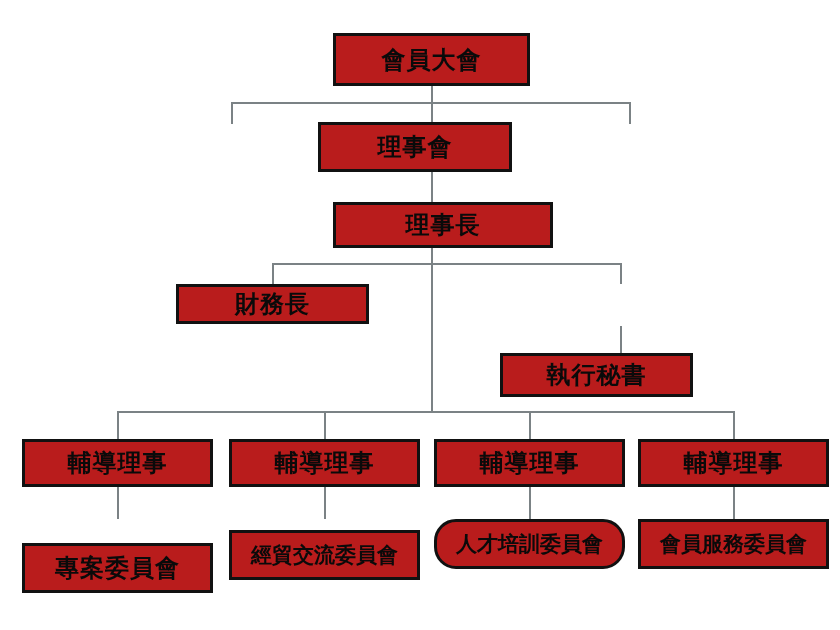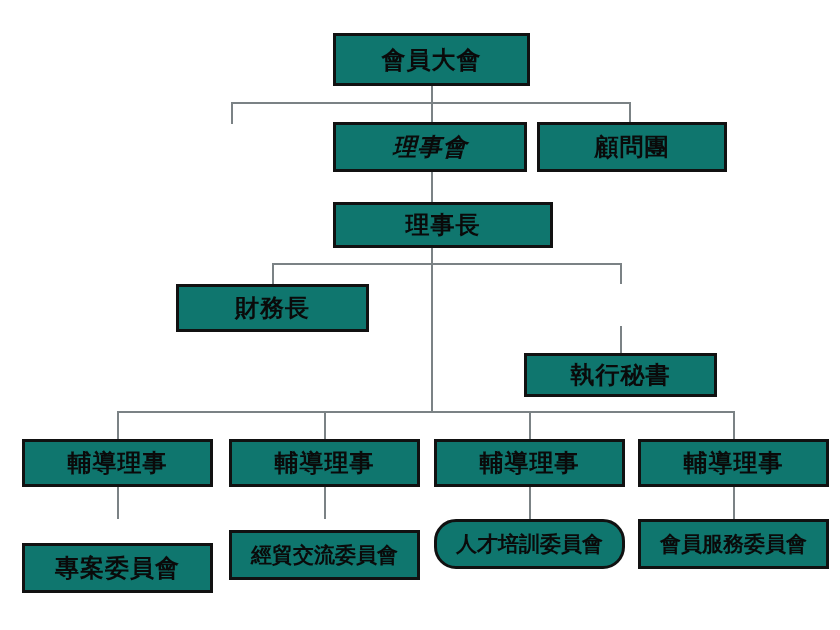--- a/index.html
+++ b/index.html
@@ -12,21 +12,21 @@
     width: 840px;
     height: 630px;
     background: #ffffff;
     font-family: "DejaVu Sans", "Liberation Sans", sans-serif;
     overflow: hidden;
   }
   .node {
     position: absolute;
     box-sizing: border-box;
     border: 3px solid #111111;
-    background: #0f766e;
+    background: #b91c1c;
     display: flex;
     align-items: center;
     justify-content: center;
     z-index: 3;
   }
   .node-label {
     font-size: 24px;
     font-weight: 700;
     color: #0a0a0a;
     letter-spacing: 1px;
@@ -75,36 +75,33 @@
 
   <div class="connector v" style="left:117px; top:487px; width:2px; height:32px;"></div>
   <div class="connector v" style="left:324px; top:487px; width:2px; height:32px;"></div>
   <div class="connector v" style="left:529px; top:487px; width:2px; height:32px;"></div>
   <div class="connector v" style="left:733px; top:487px; width:2px; height:32px;"></div>
 
   <div class="node" style="left:333px; top:33px; width:197px; height:53px;">
     <span class="node-label">會員大會</span>
   </div>
 
-  <div class="node" style="left:333px; top:122px; width:194px; height:50px;font-style:italic;">
+  <div class="node" style="left:318px; top:122px; width:194px; height:50px;">
     <span class="node-label">理事會</span>
-  </div>
-  <div class="node" style="left:537px; top:122px; width:190px; height:50px;">
-    <span class="node-label">顧問團</span>
   </div>
 
   <div class="node" style="left:333px; top:202px; width:220px; height:46px;">
     <span class="node-label">理事長</span>
   </div>
 
-  <div class="node" style="left:176px; top:284px; width:193px; height:48px;">
+  <div class="node" style="left:176px; top:284px; width:193px; height:40px;">
     <span class="node-label">財務長</span>
   </div>
 
-  <div class="node" style="left:524px; top:353px; width:193px; height:44px;">
+  <div class="node" style="left:500px; top:353px; width:193px; height:44px;">
     <span class="node-label">執行秘書</span>
   </div>
 
   <div class="node" style="left:22px; top:439px; width:191px; height:48px;">
     <span class="node-label">輔導理事</span>
   </div>
   <div class="node" style="left:229px; top:439px; width:191px; height:48px;">
     <span class="node-label">輔導理事</span>
   </div>
   <div class="node" style="left:434px; top:439px; width:191px; height:48px;">

